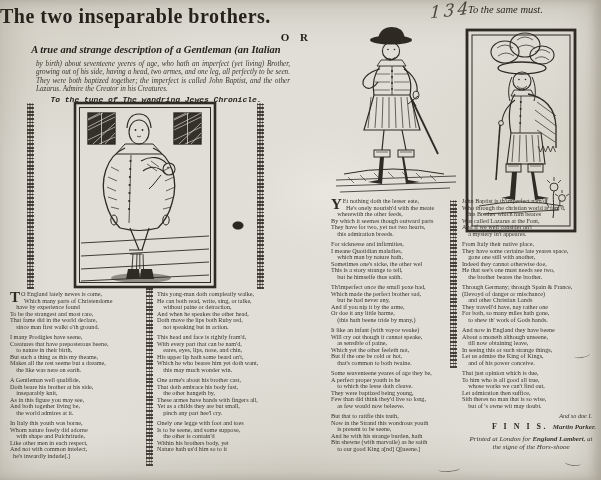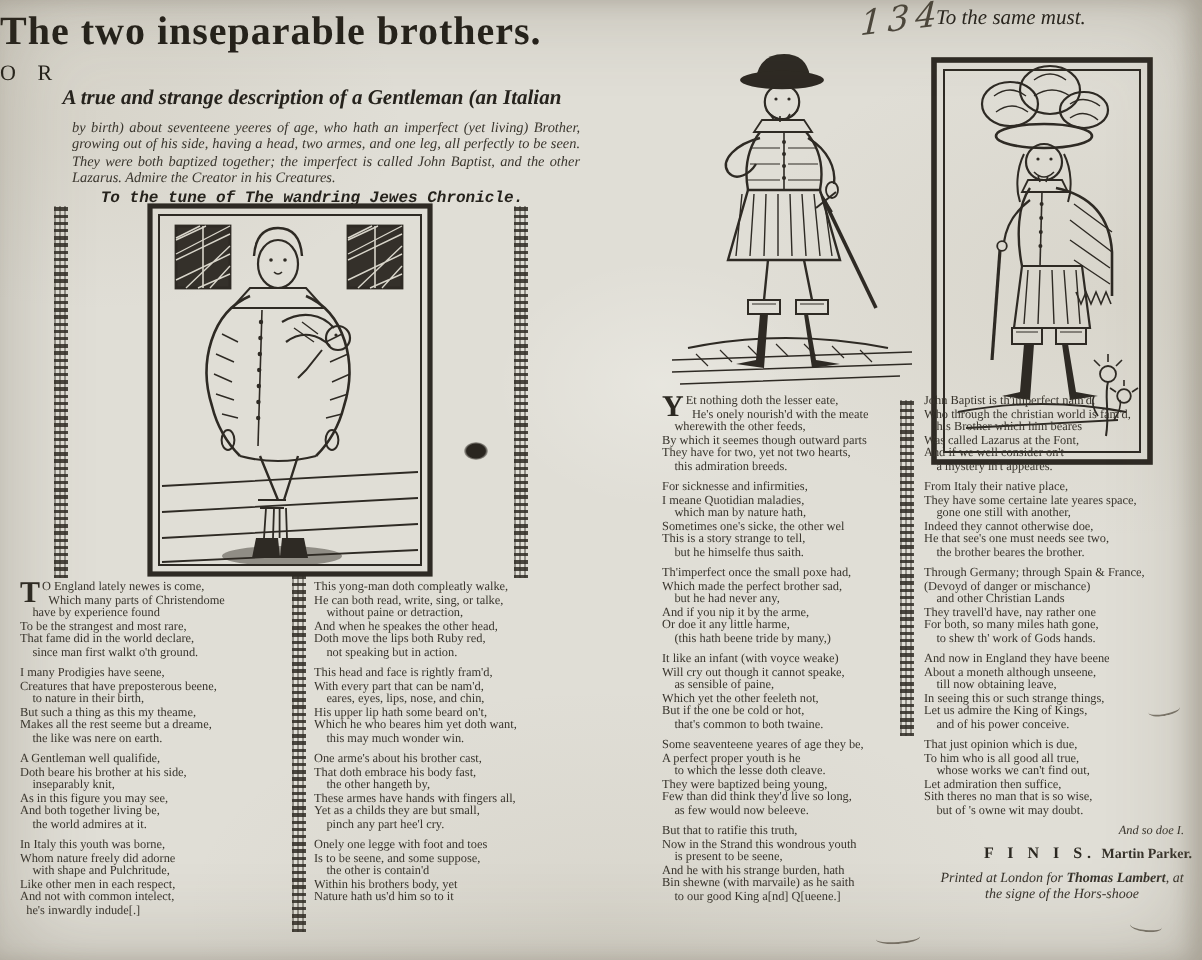--- a/index.html
+++ b/index.html
@@ -17,21 +17,21 @@
     color:#35312a;
   }
   #scan::after{ 
     content:"";position:absolute;inset:0;pointer-events:none;
     box-shadow:inset 0 0 46px rgba(85,75,55,0.30), inset -6px 0 10px rgba(85,75,55,0.22);
   }
   .abs{position:absolute;}
   
   .title{left:0;top:5px;width:312px;text-align:left;font-weight:bold;
          font-size:20px;color:#23201a;letter-spacing:0.5px;}
-  .or-label{left:0;top:31px;width:312px;text-align:left;font-weight:normal;font-size:11px;
+  .or-label{left:0;top:31px;width:312px;text-align:right;font-weight:bold;font-size:11px;
             letter-spacing:4px;color:#23201a;}
   .subtitle{left:0;top:44px;width:312px;text-align:center;font-style:italic;font-weight:bold;
             font-size:10.5px;color:#26231d;}
   .description{left:36px;top:60px;width:254px;font-style:italic;font-size:7.2px;
                line-height:8.3px;text-align:justify;color:#3a362e;}
   .tune-line{left:0;top:95px;width:312px;text-align:center;font-style:italic;font-weight:bold;
              font-size:8px;color:#26231d;font-family:Liberation Mono, monospace;}
   
   .second-part{left:340px;top:4px;width:120px;font-style:italic;font-size:10.5px;color:#26231d;}
   .same-tune{left:468px;top:4px;width:110px;font-style:italic;font-size:10.5px;color:#26231d;}
@@ -42,21 +42,21 @@
   .col{font-size:6.2px;line-height:6.5px;color:#38342c;}
   .stanza{white-space:pre-wrap;margin:0 0 4px 0;}
   .dropcap{float:left;font-size:15px;line-height:12px;font-weight:bold;margin:0 1px 0 0;color:#2c2922;}
   .col-l1{left:10px;top:291px;width:136px;}
   .col-l2{left:157px;top:291px;width:148px;}
   .col-r1{left:331px;top:198px;width:120px;}
   .col-r2{left:462px;top:198px;width:138px;}
   .and-so{font-style:italic;text-align:right;margin:3px 8px 0 0;}
   .finis-row{display:flex;justify-content:space-between;margin-top:4px;align-items:baseline;}
   .finis{font-size:8px;letter-spacing:2.5px;font-weight:bold;color:#2c2922;margin-left:8px;padding-left:22px;}
-  .author{font-weight:bold;font-size:7px;margin-right:4px;}
+  .author{font-style:italic;font-weight:bold;font-size:7px;margin-right:4px;}
   .imprint{text-align:center;font-style:italic;font-size:7px;line-height:8px;margin-top:5px;}
   .imprint b{font-style:italic;}
   
   .ornament-strip{width:7px;
     background-image:
       repeating-linear-gradient(0deg, rgba(48,44,37,0.85) 0px, rgba(48,44,37,0.85) 1.7px, rgba(48,44,37,0) 1.7px, rgba(48,44,37,0) 3.6px),
       repeating-linear-gradient(90deg, rgba(48,44,37,0.45) 0 1px, rgba(48,44,37,0) 1px 2.5px);
   }
   
   .ink-blot{left:232px;top:221px;width:12px;height:9px;border-radius:50%;
@@ -371,21 +371,21 @@
 To him who is all good all true,
     whose works we can't find out,
 Let admiration then suffice,
 Sith theres no man that is so wise,
     but of 's owne wit may doubt.</div>
     <div class="and-so">And so doe I.</div>
     <div class="finis-row">
       <span class="finis">F I N I S.</span>
       <span class="author">Martin Parker.</span>
     </div>
-    <div class="imprint"><span>Printed at London for </span><b>Thomas Lambert</b><span>, at</span><br><span>the signe of the Hors-shooe</span></div>
+    <div class="imprint"><span>Printed at London for </span><b>England Lambert</b><span>, at</span><br><span>the signe of the Hors-shooe</span></div>
   </div>
 
   <div class="abs ink-blot"></div>
   <div class="abs pen-mark m1"></div>
   <div class="abs pen-mark m2"></div>
   <div class="abs pen-mark m3"></div>
 
 </div>
 
 </body></html>

